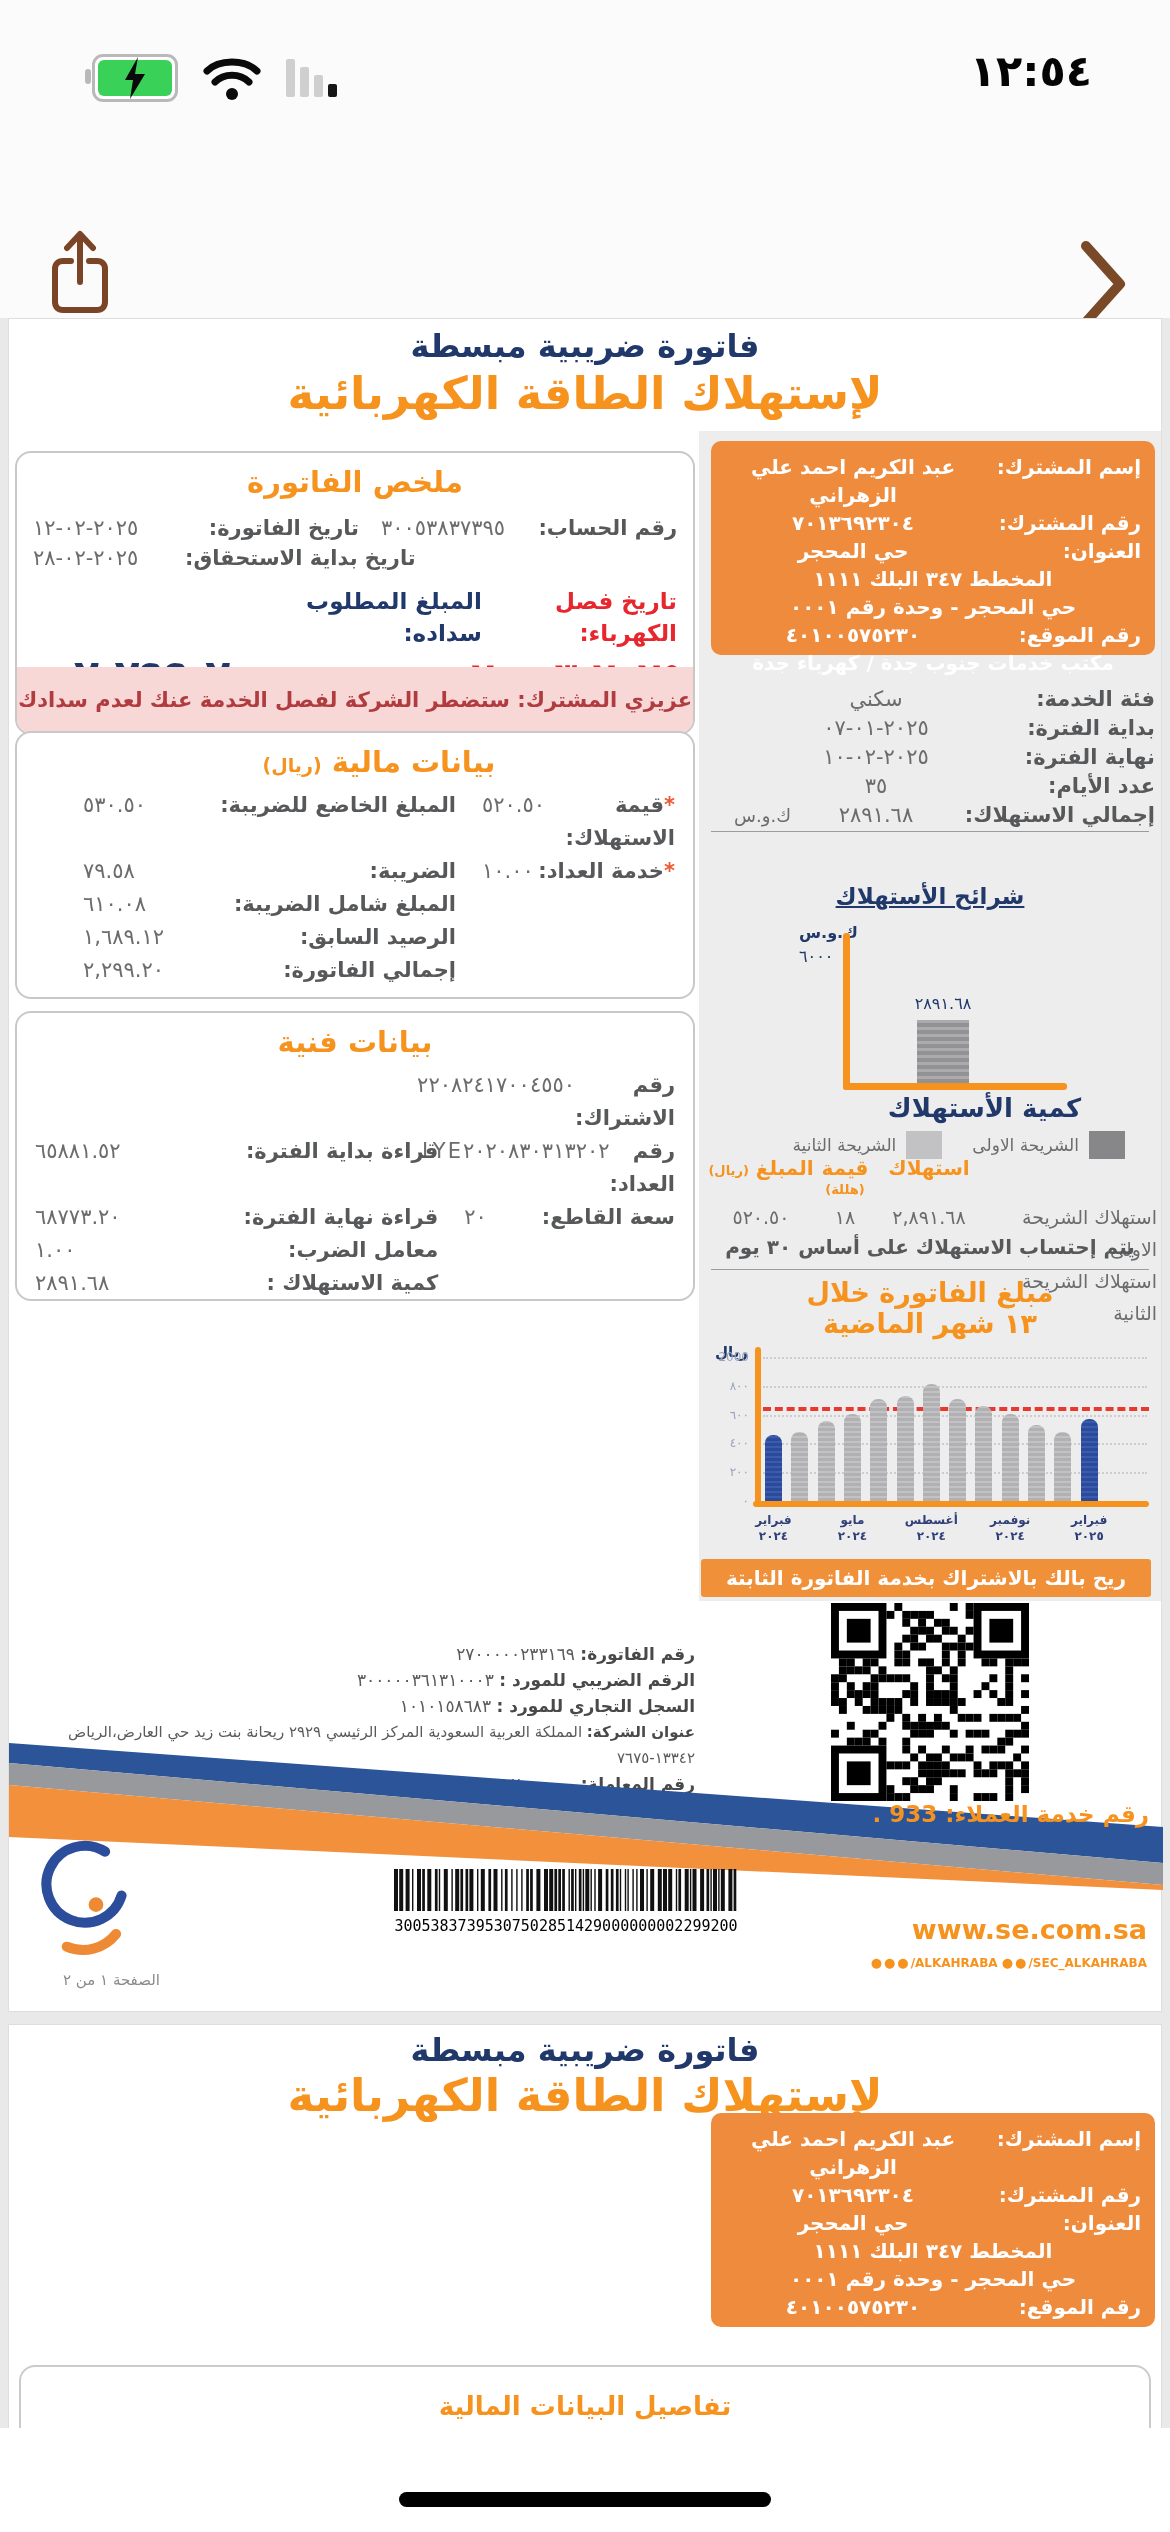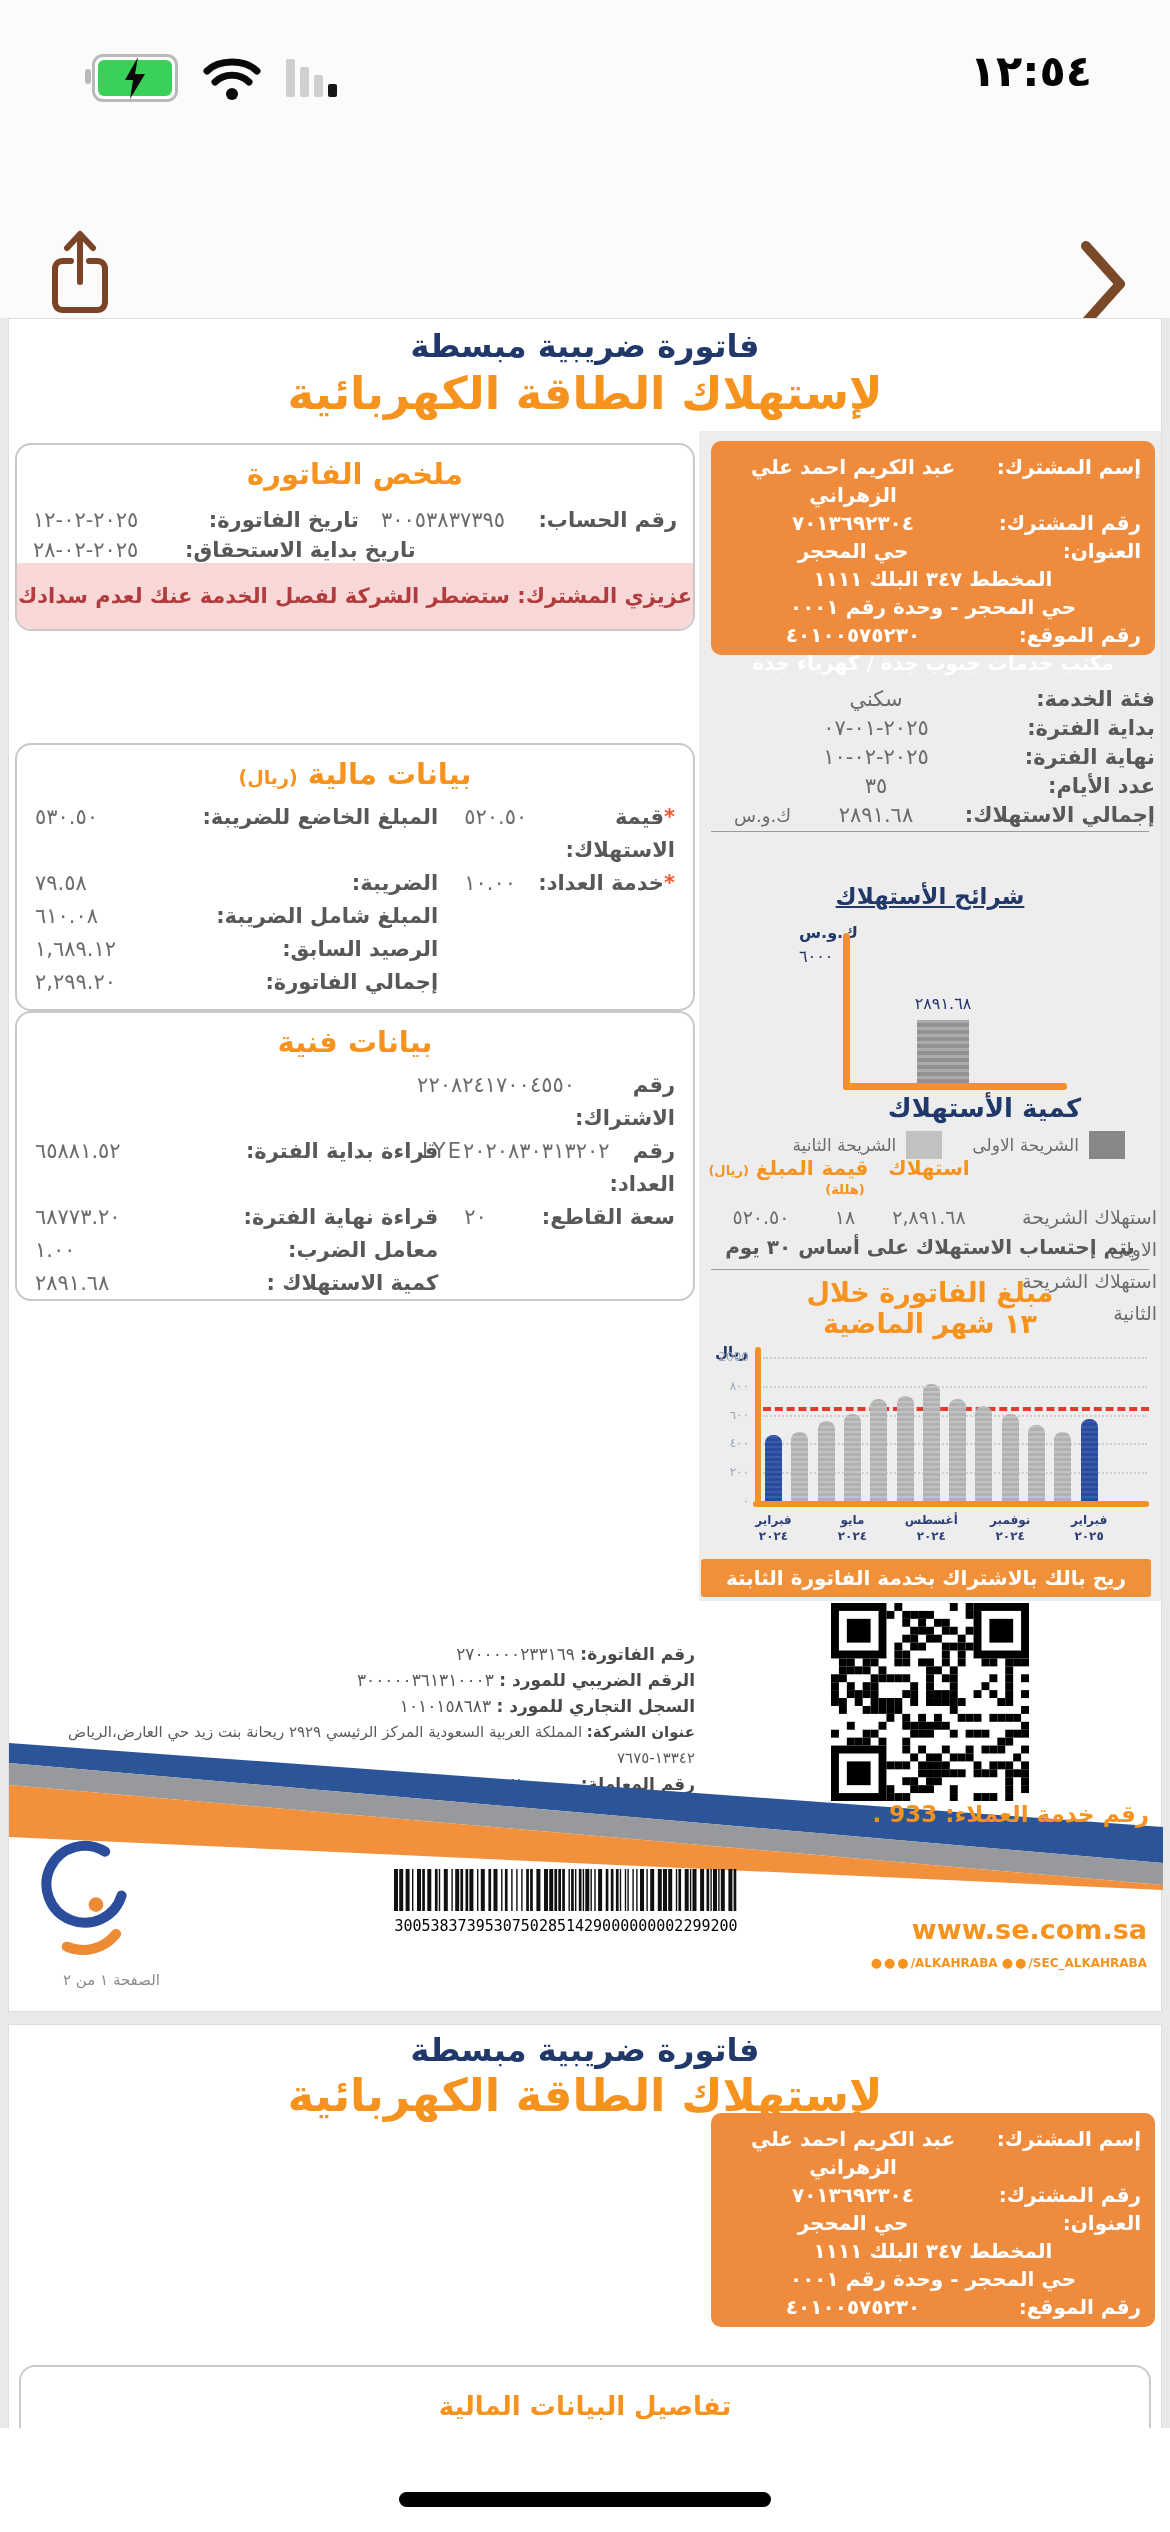--- a/index.html
+++ b/index.html
@@ -78,22 +78,22 @@
   .hc-bar.blue{background:repeating-linear-gradient(0deg,#2a4b9b 0 3px,#3c5cab 3px 5px);}
   .hc-xl{position:absolute;width:80px;text-align:center;font-size:12px;font-weight:bold;color:#2f3f78;}
   .promo{position:absolute;top:1128px;right:10px;left:2px;height:38px;background:#F0913A;border-radius:3px;
     color:#fff;font-weight:bold;font-size:20px;text-align:center;line-height:38px;}
   .qr{position:absolute;top:1284px;right:132px;width:198px;height:198px;}
   
   .wbox{position:absolute;right:466px;left:6px;background:#fff;border:2px solid #c8c8c8;border-radius:16px;
     box-sizing:border-box;overflow:hidden;}
   .box-title{text-align:center;color:#F6921E;font-size:29px;font-weight:bold;margin-top:12px;}
   .box-title .unit{font-size:19px;}
-  .sum-box{top:124px;height:188px;}
-  .fin-box{top:424px;height:268px;}
+  .sum-box{top:132px;height:284px;}
+  .fin-box{top:412px;height:268px;padding-left:48px;}
   .tech-box{top:692px;height:290px;}
   .srow{display:flex;align-items:baseline;padding:0 16px;font-size:21px;color:#57585a;}
   .srowA{margin-top:14px;line-height:30px;}
   .srowA .l1{width:150px;font-weight:bold;}
   .srowA .v1{width:168px;text-align:center;color:#6b6c6e;letter-spacing:1px;}
   .srowA .l2{width:172px;font-weight:bold;}
   .srowA .v2{flex:1;text-align:left;color:#6b6c6e;letter-spacing:1px;}
   .srowB{justify-content:flex-end;line-height:30px;}
   .srowB .l{font-weight:bold;}
   .srowB .v{width:152px;text-align:left;color:#6b6c6e;letter-spacing:1px;}

